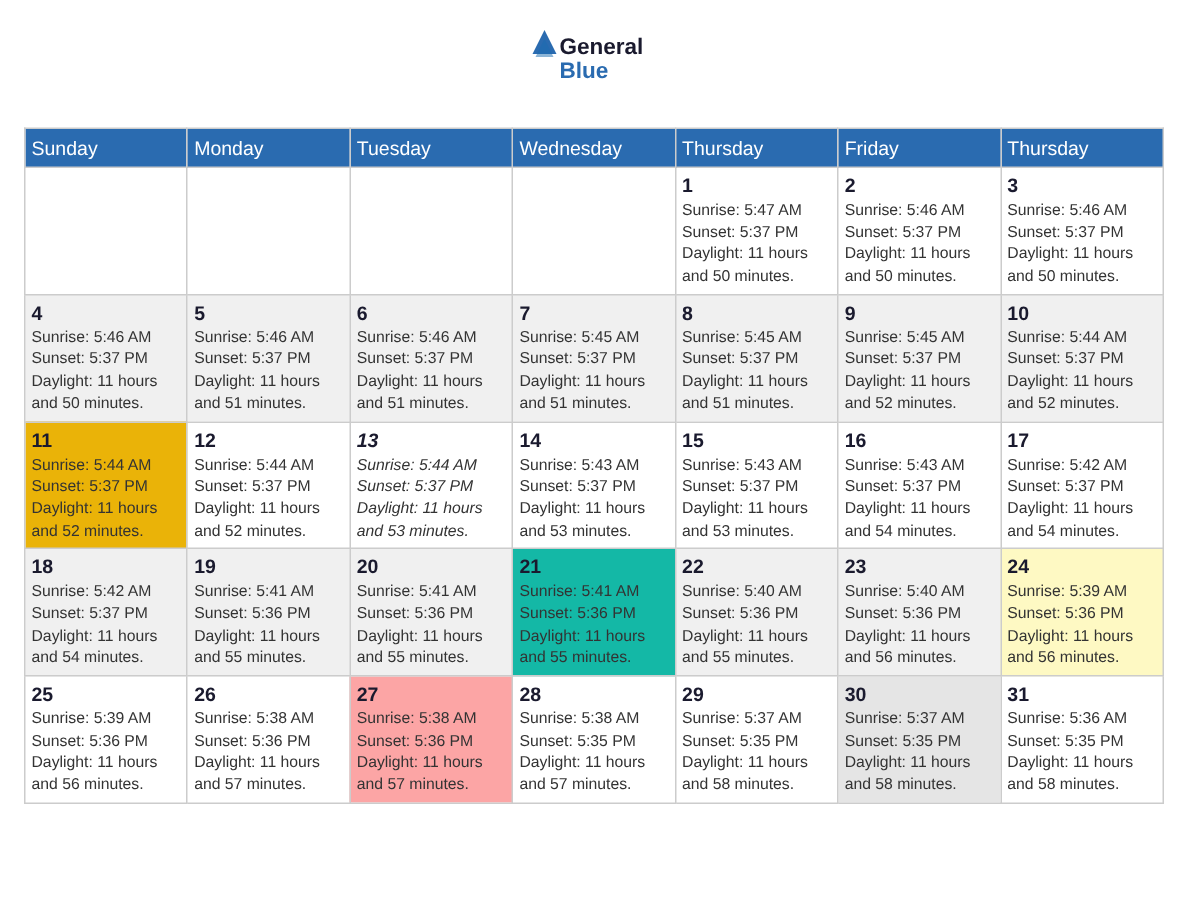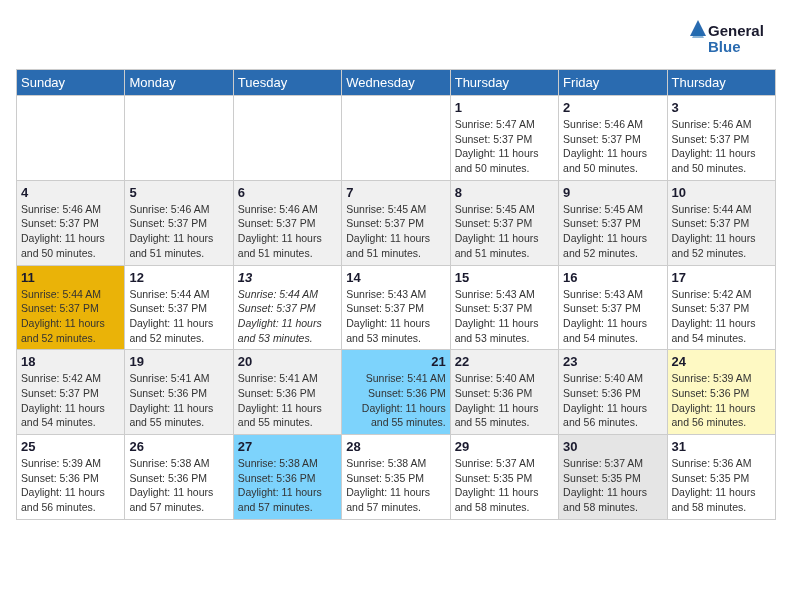--- a/index.html
+++ b/index.html
@@ -5,23 +5,23 @@
     * { box-sizing: border-box; margin: 0; padding: 0; }
     body {
       font-family: Arial, sans-serif;
       background: #fff;
       width: 792px;
       min-height: 612px;
       padding: 16px;
     }
     .header {
       display: flex;
-      justify-content: flex-end;
+      justify-content: center;
       align-items: flex-start;
-      margin-bottom: 8px;
+      margin-bottom: 24px;
     }
     .logo {
       display: flex;
       align-items: center;
       gap: 4px;
     }
     .title-block {
       text-align: right;
     }
     .month-year {
@@ -253,21 +253,21 @@
 Daylight: 11 hours
 and 55 minutes.</div>
         </td>
         <td style="background: rgb(240, 240, 240);">
           <span class="day-num">20</span>
           <div class="day-info" style="white-space: pre-line;">Sunrise: 5:41 AM
 Sunset: 5:36 PM
 Daylight: 11 hours
 and 55 minutes.</div>
         </td>
-        <td style="background: #7dd3fc; text-align: right;">
+        <td style="background: #14b8a6;">
           <span class="day-num">21</span>
           <div class="day-info" style="white-space: pre-line;">Sunrise: 5:41 AM
 Sunset: 5:36 PM
 Daylight: 11 hours
 and 55 minutes.</div>
         </td>
         <td style="background: rgb(240, 240, 240);">
           <span class="day-num">22</span>
           <div class="day-info" style="white-space: pre-line;">Sunrise: 5:40 AM
 Sunset: 5:36 PM
@@ -297,21 +297,21 @@
 Daylight: 11 hours
 and 56 minutes.</div>
         </td>
         <td style="background: rgb(255, 255, 255);">
           <span class="day-num">26</span>
           <div class="day-info" style="white-space: pre-line;">Sunrise: 5:38 AM
 Sunset: 5:36 PM
 Daylight: 11 hours
 and 57 minutes.</div>
         </td>
-        <td style="background: #7dd3fc;">
+        <td style="background: #fca5a5;">
           <span class="day-num">27</span>
           <div class="day-info" style="white-space: pre-line;">Sunrise: 5:38 AM
 Sunset: 5:36 PM
 Daylight: 11 hours
 and 57 minutes.</div>
         </td>
         <td style="background: rgb(255, 255, 255);">
           <span class="day-num">28</span>
           <div class="day-info" style="white-space: pre-line;">Sunrise: 5:38 AM
 Sunset: 5:35 PM

